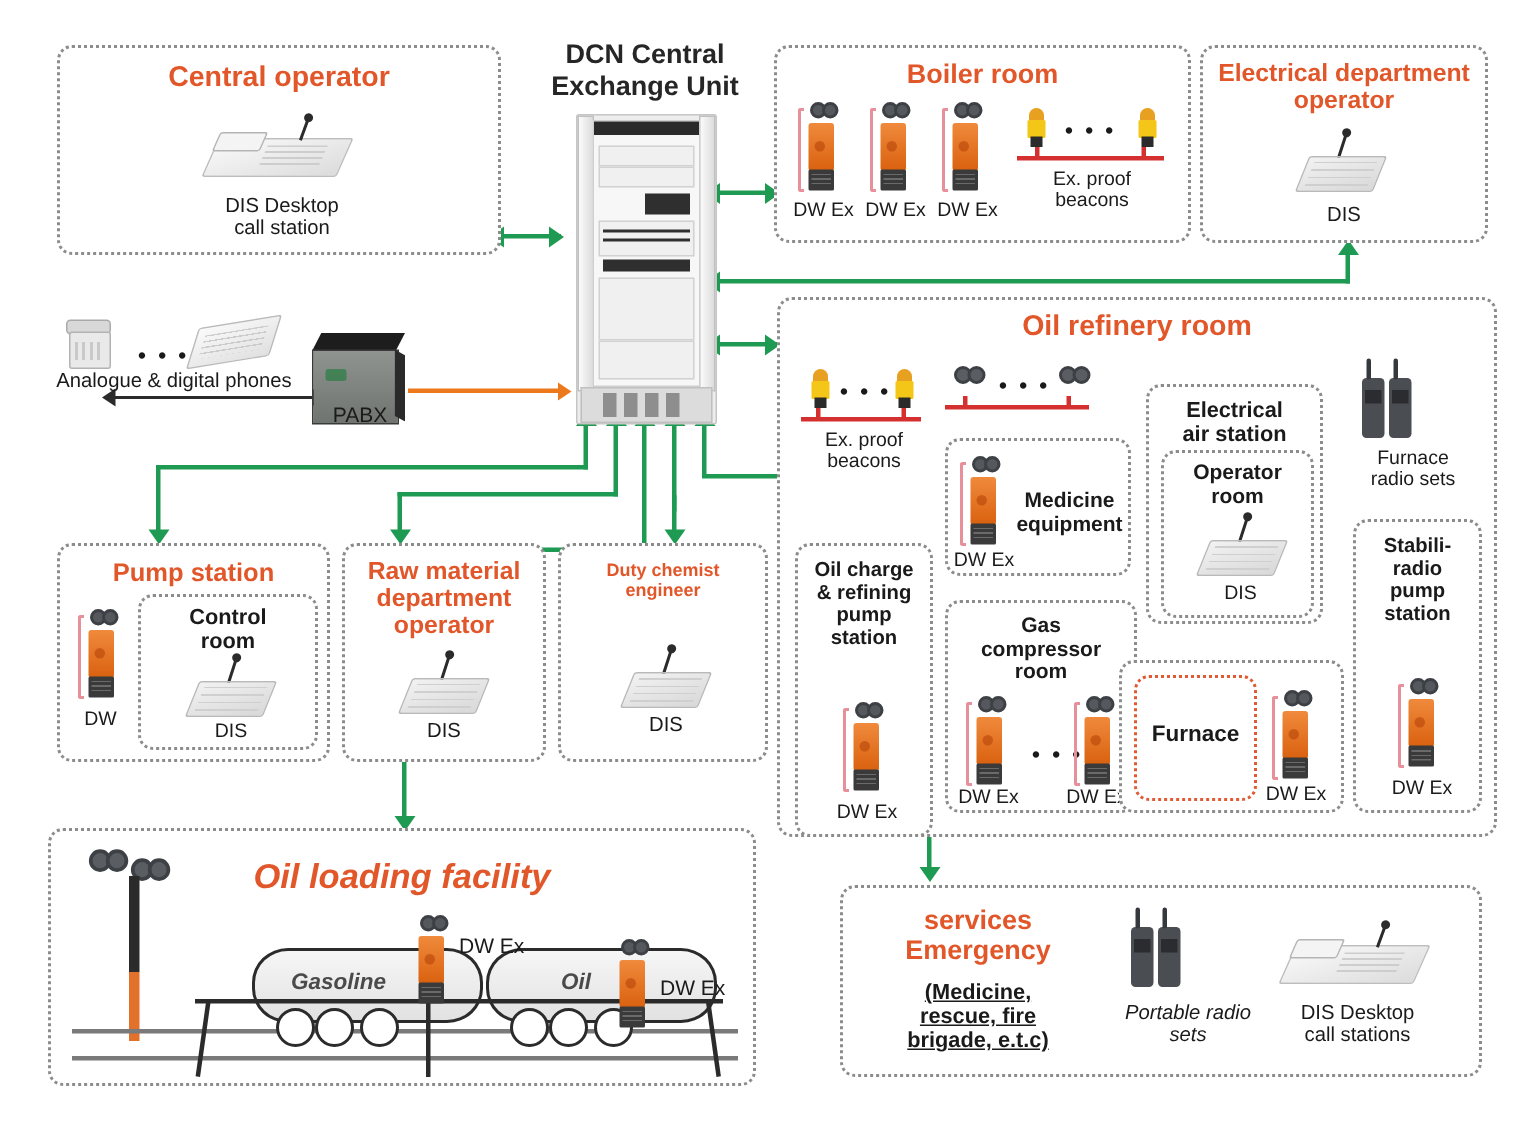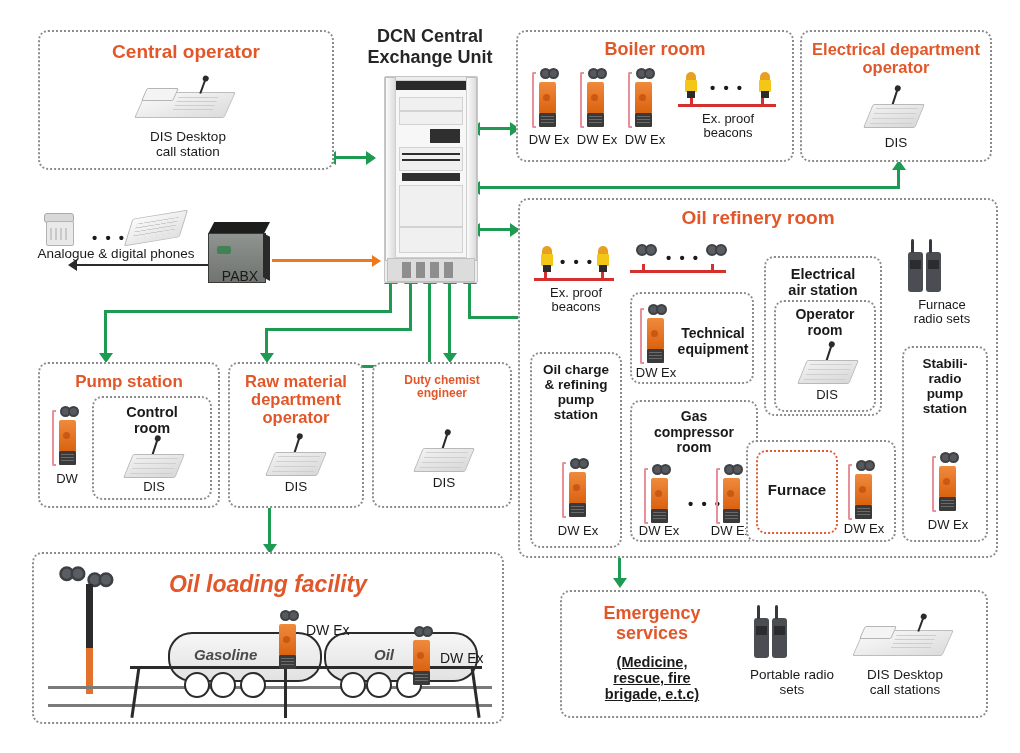--- a/index.html
+++ b/index.html
@@ -433,21 +433,21 @@
         <i></i>
         <i></i>
       </div>
     <div class="lsp" style="left:186px;top:44px;">
         <i></i>
         <i></i>
       </div>
     <div class="dots" style="left:146px;top:50px;">• • •</div>
     <div class="rail" style="left:110px;top:70px;width:96px;"></div>
 
-    <div class="box" style="left:10px;top:152px;width:92px;height:196px;">
+    <div class="box" style="left:10px;top:162px;width:92px;height:196px;">
       <div class="btitle" style="top:8px;font-size:13.5px;">
         <div>Oil charge</div>
         <div>&amp; refining</div>
         <div>pump</div>
         <div>station</div>
       </div>
       <div class="dw" style="left:30px;top:104px;">
         <div class="brk"></div>
           <div class="spk">
             <i></i>
@@ -464,21 +464,21 @@
         <div class="brk"></div>
           <div class="spk">
             <i></i>
             <i></i>
           </div>
           <div class="body"></div>
           <div class="base"></div>
       </div>
       <div class="cap" style="left:-4px;top:72px;width:56px;font-size:13px;">DW Ex</div>
       <div class="btitle" style="left:44px;right:2px;top:32px;font-size:14px;">
-        <div>Technical</div>
+        <div>Medicine</div>
         <div>equipment</div>
       </div>
     </div>
 
     <div class="box" style="left:110px;top:200px;width:128px;height:142px;">
       <div class="btitle" style="top:7px;font-size:14px;">
         <div>Gas</div>
         <div>compressor</div>
         <div>room</div>
       </div>
@@ -562,33 +562,33 @@
           </div>
           <div class="body"></div>
           <div class="base"></div>
       </div>
       <div class="cap" style="left:16px;top:170px;width:56px;font-size:13px;">DW Ex</div>
     </div>
   </div>
 
   <div class="box" style="left:560px;top:590px;width:428px;height:128px;">
     <div class="title" style="left:10px;width:160px;top:12px;font-size:18px;text-align:center;">
+      <div>services</div>
       <div>Emergency</div>
-      <div>services</div>
     </div>
     <div class="btitle" style="left:10px;width:160px;top:62px;font-size:14.5px;text-align:center;text-decoration:underline;">
       <div>(Medicine,</div>
       <div>rescue, fire</div>
       <div>brigade, e.t.c)</div>
     </div>
 
     <div class="radio" style="left:192px;top:26px;"></div>
     <div class="radio" style="left:210px;top:26px;"></div>
     <div class="wrk" style="left:226px;top:30px;"></div>
-    <div class="cap" style="left:178px;top:76px;width:104px;font-size:13.5px;">
+    <div class="cap" style="left:178px;top:76px;width:104px;font-size:13.5px;font-style:italic;">
       <div>Portable radio</div>
       <div>sets</div>
     </div>
 
     <div class="dsk" style="left:296px;top:24px;">
       <div class="base"></div>
         <div class="hs"></div>
         <div class="mic"></div>
     </div>
     <div class="cap" style="left:288px;top:76px;width:110px;font-size:13.5px;">

